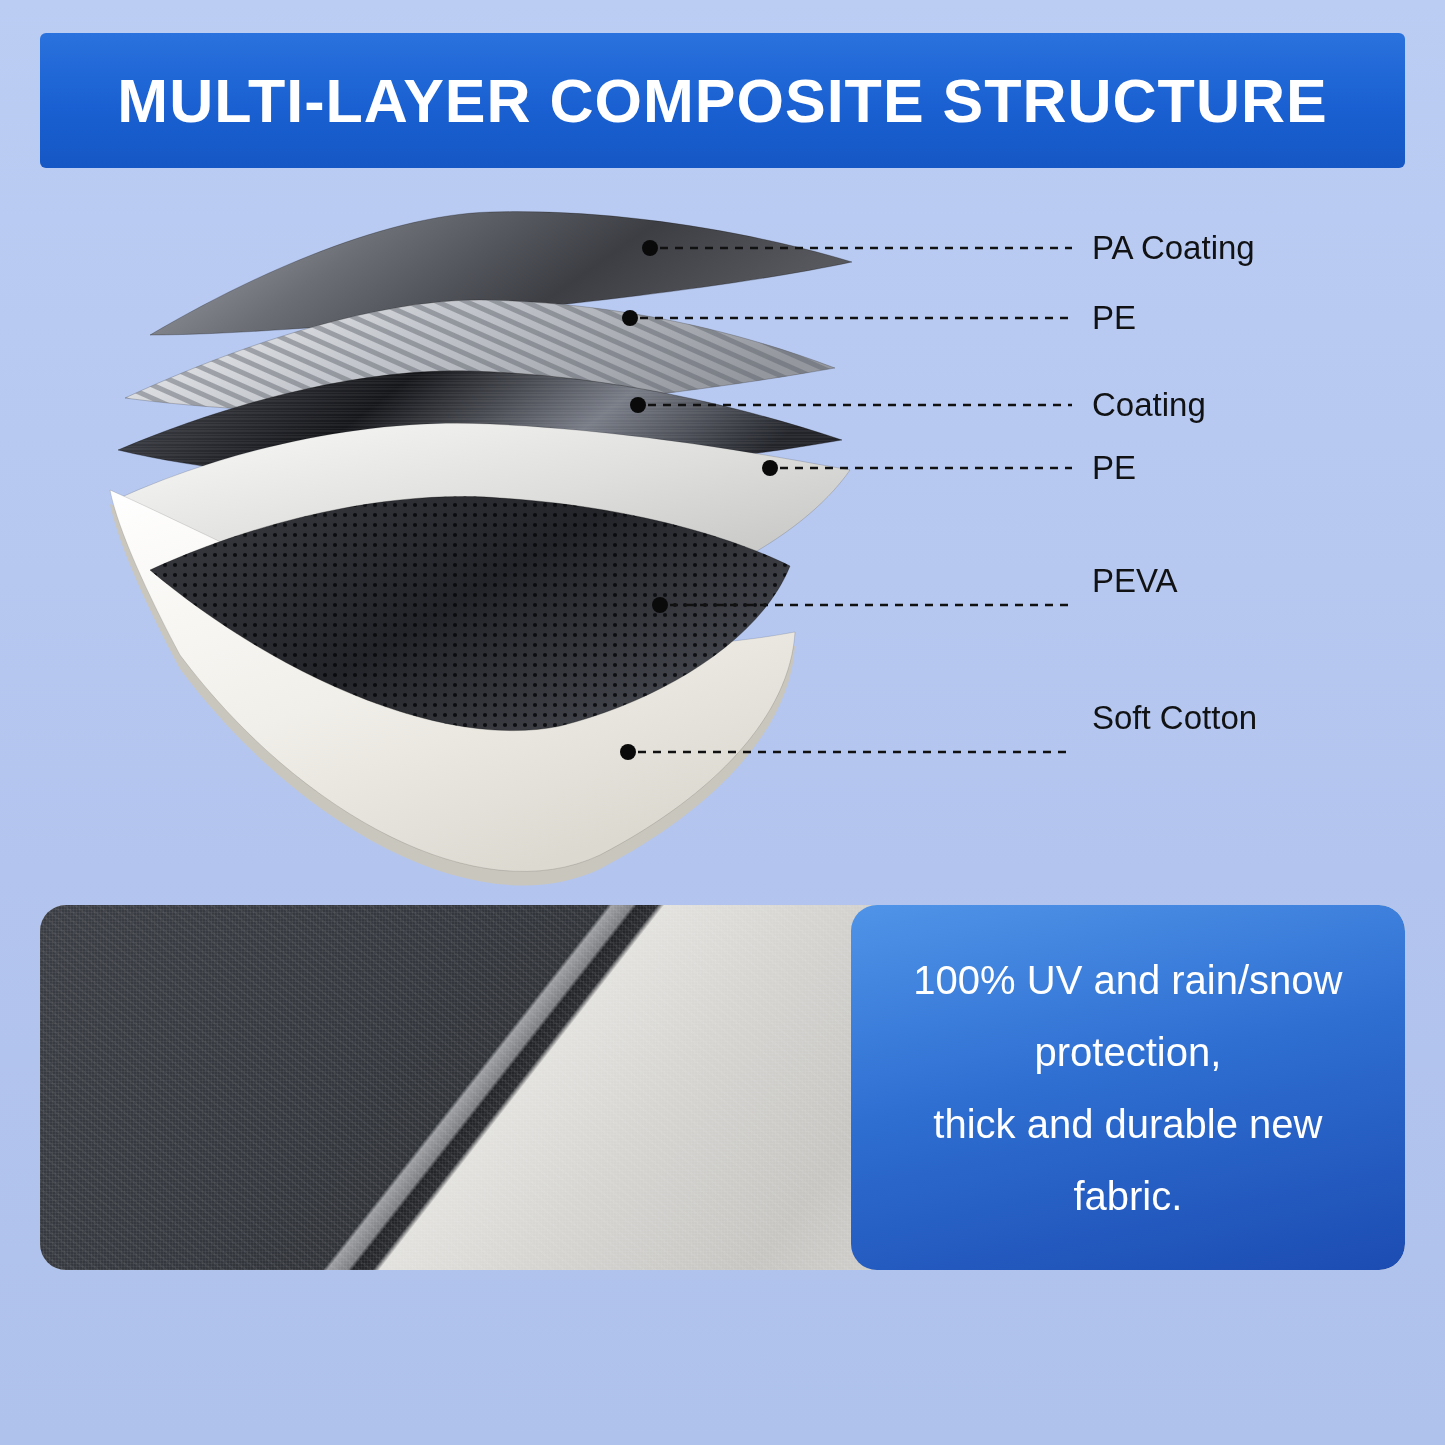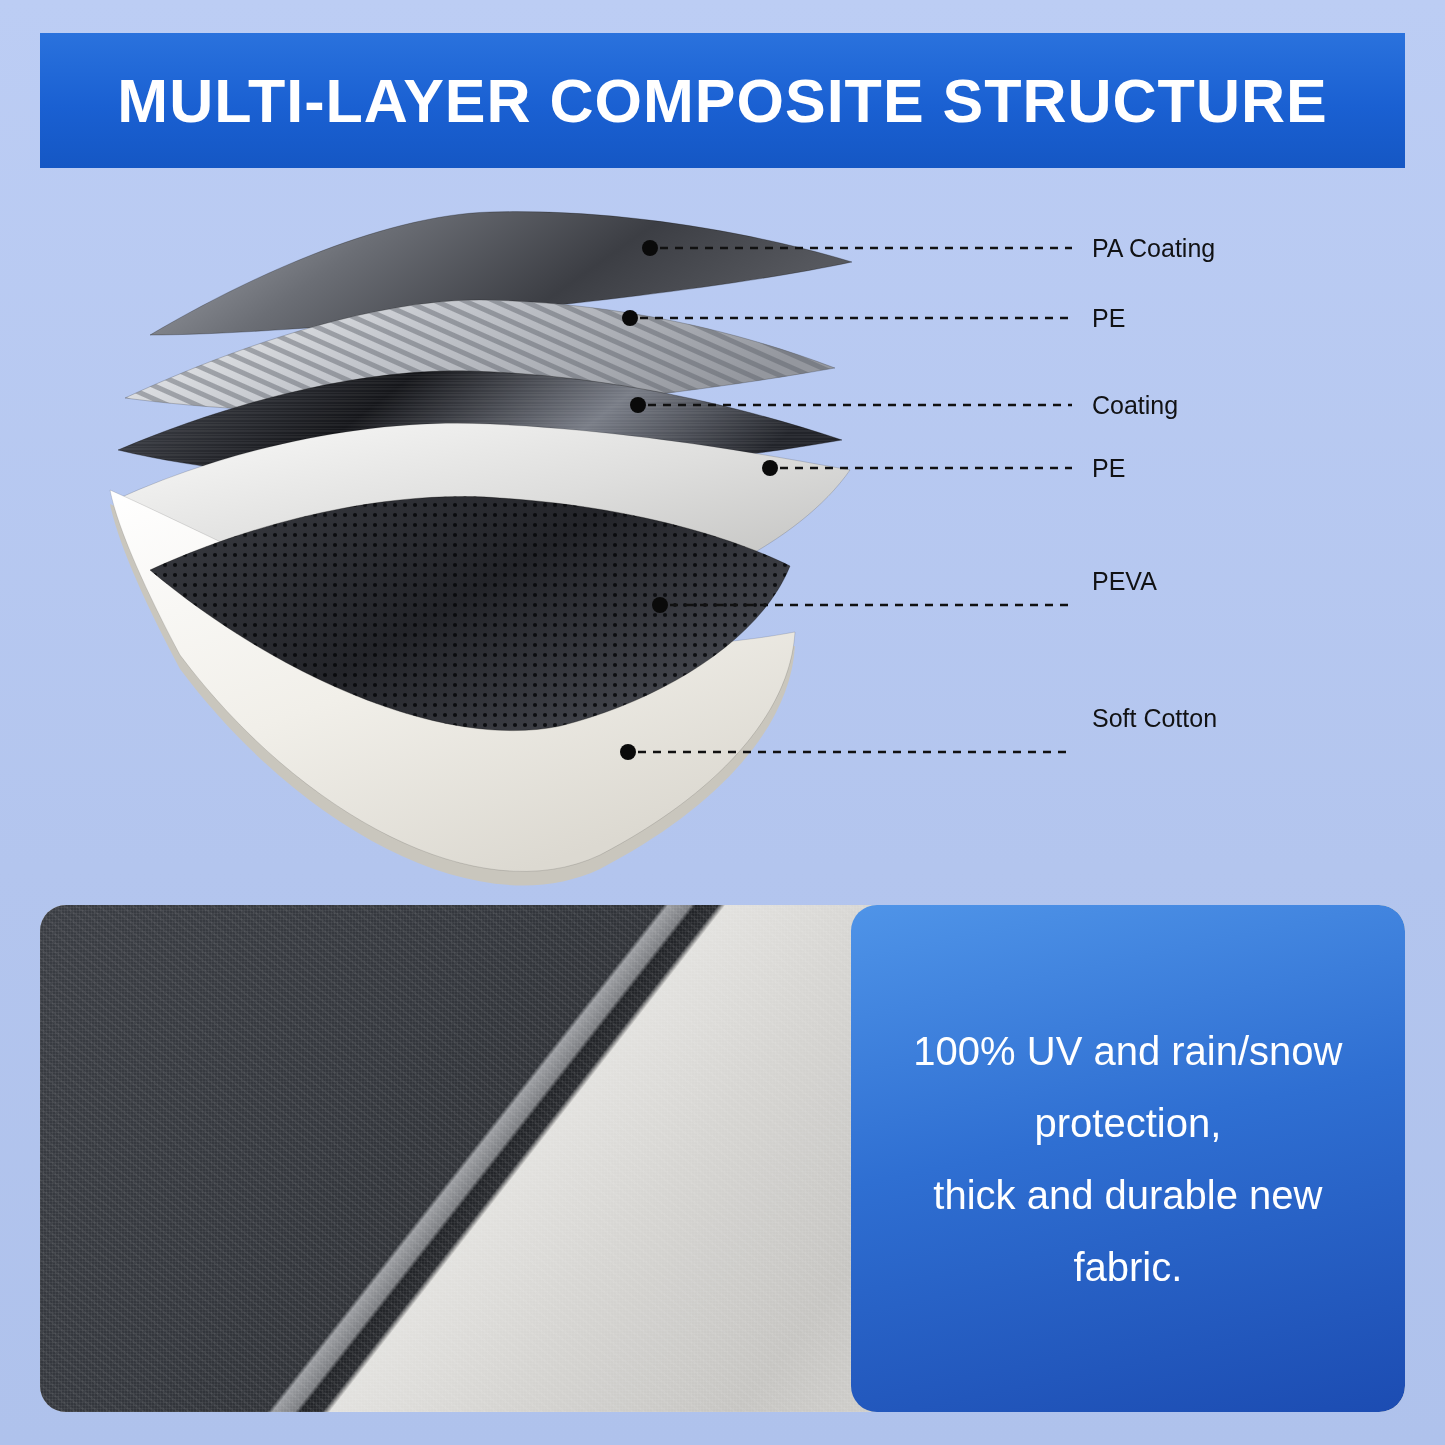--- a/index.html
+++ b/index.html
@@ -8,38 +8,38 @@
     background:linear-gradient(180deg,#bccdf4 0%,#b3c5ee 60%,#afc2ec 100%);
     font-family:"Liberation Sans", sans-serif;
     position:relative;
   }
   .page{position:absolute;inset:0;}
 
   
   .header{
     position:absolute;left:40px;right:40px;top:33px;height:135px;
     background:linear-gradient(180deg,#2a72dd 0%,#1a60d2 55%,#1557c4 100%);
-    display:flex;align-items:center;justify-content:center;
+    display:flex;align-items:center;justify-content:center;border-radius:6px;
   }
   .header h1{
     margin:0;color:#ffffff;font-size:61px;font-weight:800;letter-spacing:1px;
     font-family:"Liberation Sans", sans-serif;
   }
 
   
   .diagram{position:absolute;left:0;top:170px;width:1445px;height:760px;}
   .diagram svg{position:absolute;left:0;top:0;}
   .layer-label{
     position:absolute;left:1092px;transform:translateY(-50%);
-    font-size:25px;color:#111214;white-space:nowrap;
+    font-size:33px;color:#111214;white-space:nowrap;
   }
 
   
   .bottom{
-    position:absolute;left:40px;right:40px;top:905px;height:507px;
+    position:absolute;left:40px;right:40px;top:905px;height:365px;
     border-radius:26px;overflow:hidden;background:#c9c9c7;
   }
   .photo{
     position:absolute;left:0;top:0;height:100%;width:62%;
     background:
       linear-gradient(128deg,
         #3a3d43 0%, #34373d 38%, #303338 50.2%,
         #9b9da1 50.6%, #7b7d81 52.4%,
         #212327 52.8%, #2a2c30 54.6%,
         #e2e1de 55.2%, #d6d5d2 68%, #c6c5c2 88%, #cfcecb 100%);

